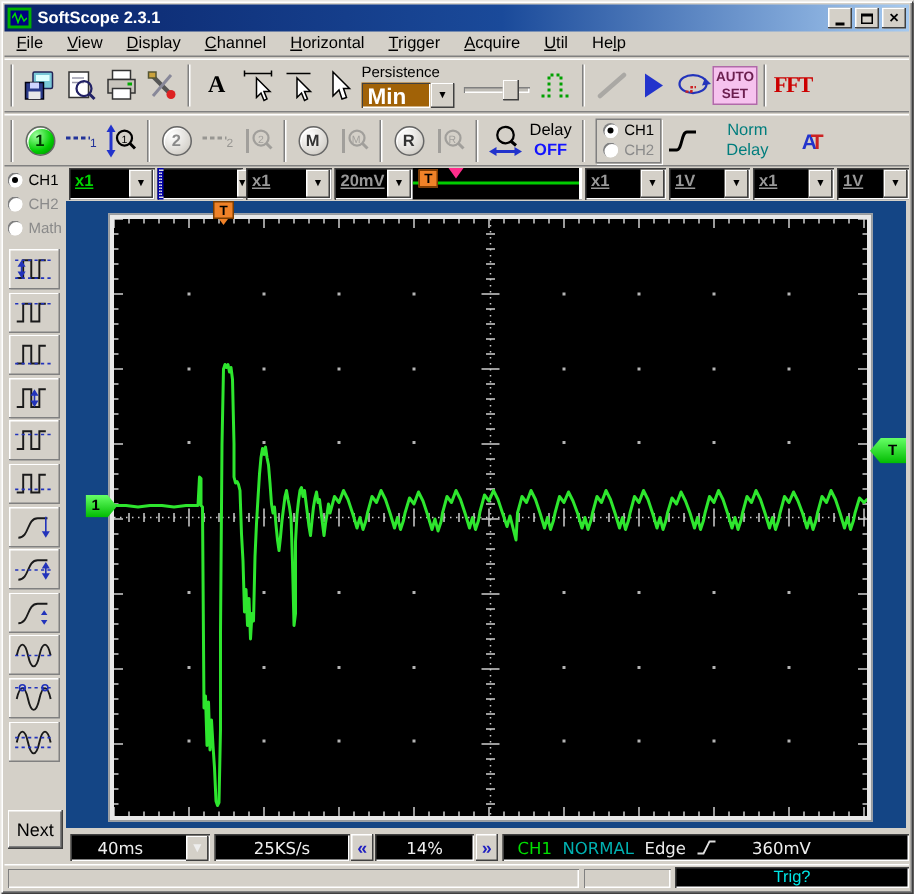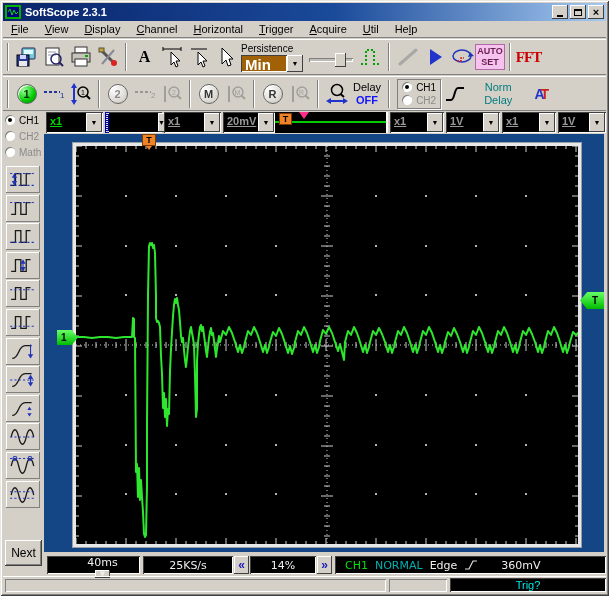--- a/index.html
+++ b/index.html
@@ -843,21 +843,21 @@
           <line x1="248" y1="380" x2="254" y2="380" stroke="#cfcfcf"></line>
           <line x1="248" y1="390" x2="254" y2="390" stroke="#cfcfcf"></line>
           <polyline points="0,191 8,191 16,192 24,191 32,191 40,192 48,191 54,191 56,191 57,172 58,173 58,191 59,192 60,326 61,318 62,351 63,322 64,354 65,334 66,351 67,366 68,388 69,391 70,389 71,340 71,276 72,150 73,100 74,97 75,99 76,97 77,102 78,99 79,107 80,150 80,172 81,176 82,175 83,177 84,181 85,210 86,228 87,262 88,247 89,271 90,253 91,280 92,263 93,268 94,225 95,203 96,186 97,170 98,159 99,153 100,157 101,152 102,159 103,164 104,176 105,190 106,196 107,192 108,204 109,214 110,221 111,212 112,201 113,193 114,185 115,181 116,187 117,192 118,199 119,229 120,271 121,263 121,215 122,197 123,188 124,181 125,179 126,185 127,181 128,189 129,197 130,205 131,211 132,201 133,192 134,186 135,182 136,189 137,187 138,195 139,203 140,211 141,203 142,197 143,190 144,196 147,185 150,189 153,181 156,187 159,196 162,206 164,199 166,207 168,201 169,196 172,185 175,189 178,181 181,187 184,196 187,206 189,199 191,207 193,201 194,196 197,186 200,190 203,182 206,188 209,197 212,207 214,200 216,208 218,202 219,196 222,185 225,189 228,181 231,187 234,196 237,206 239,199 241,207 243,201 244,195 247,184 250,188 253,181 256,187 259,196 262,205 264,198 266,206 268,214 269,196 272,185 275,189 278,181 281,187 284,196 287,206 289,199 291,207 293,201 294,196 297,185 300,189 303,182 306,188 309,196 312,206 314,199 316,207 318,201 319,196 322,185 325,189 328,181 331,187 334,196 337,206 339,199 341,207 343,201 344,196 347,185 350,189 353,181 356,187 359,196 362,206 364,199 366,207 368,201 369,196 372,186 375,190 378,182 381,188 384,196 387,206 389,199 391,207 393,201 394,196 397,185 400,189 403,181 406,187 409,196 412,206 414,199 416,207 418,201 419,196 422,185 425,189 428,181 431,187 434,196 437,206 439,199 441,207 443,201 444,196 447,185 450,189 453,182 456,188 459,196 462,206 464,199 466,207 468,201 469,196 472,185 475,189 478,181 481,187 484,196 487,206 489,199 491,207 493,201 494,196 497,186 500,189 502,187" fill="none" stroke="#2ee62e" stroke-width="2" stroke-linejoin="round" stroke-linecap="round"></polyline>
         </svg>
     </div>
     <div class="marker-g marker-ch1">1</div>
     <div class="marker-g marker-trig">T</div>
   </div>
 
   <div id="status-row">
-    <div class="lcd" style="left:3px;width:93px;justify-content:flex-start;padding-left:18px;flex-direction:column;">
+    <div class="lcd" style="left:3px;width:93px;justify-content:flex-start;padding-left:18px;">
       <span style="flex:1;">40ms</span>
       <span class="dd-arrow" style="width:15px;height:17px;">▼</span>
     </div>
     <div class="lcd" style="left:99px;width:90px;">25KS/s</div>
     <div class="chev" style="left:190px;">«</div>
     <div class="lcd" style="left:206px;width:66px;">14%</div>
     <div class="chev" style="left:273px;">»</div>
     <div class="lcd" id="trig-info" style="left:291px;width:271px;">
       <span class="ch">CH1</span>
       <span class="mode">NORMAL</span>

